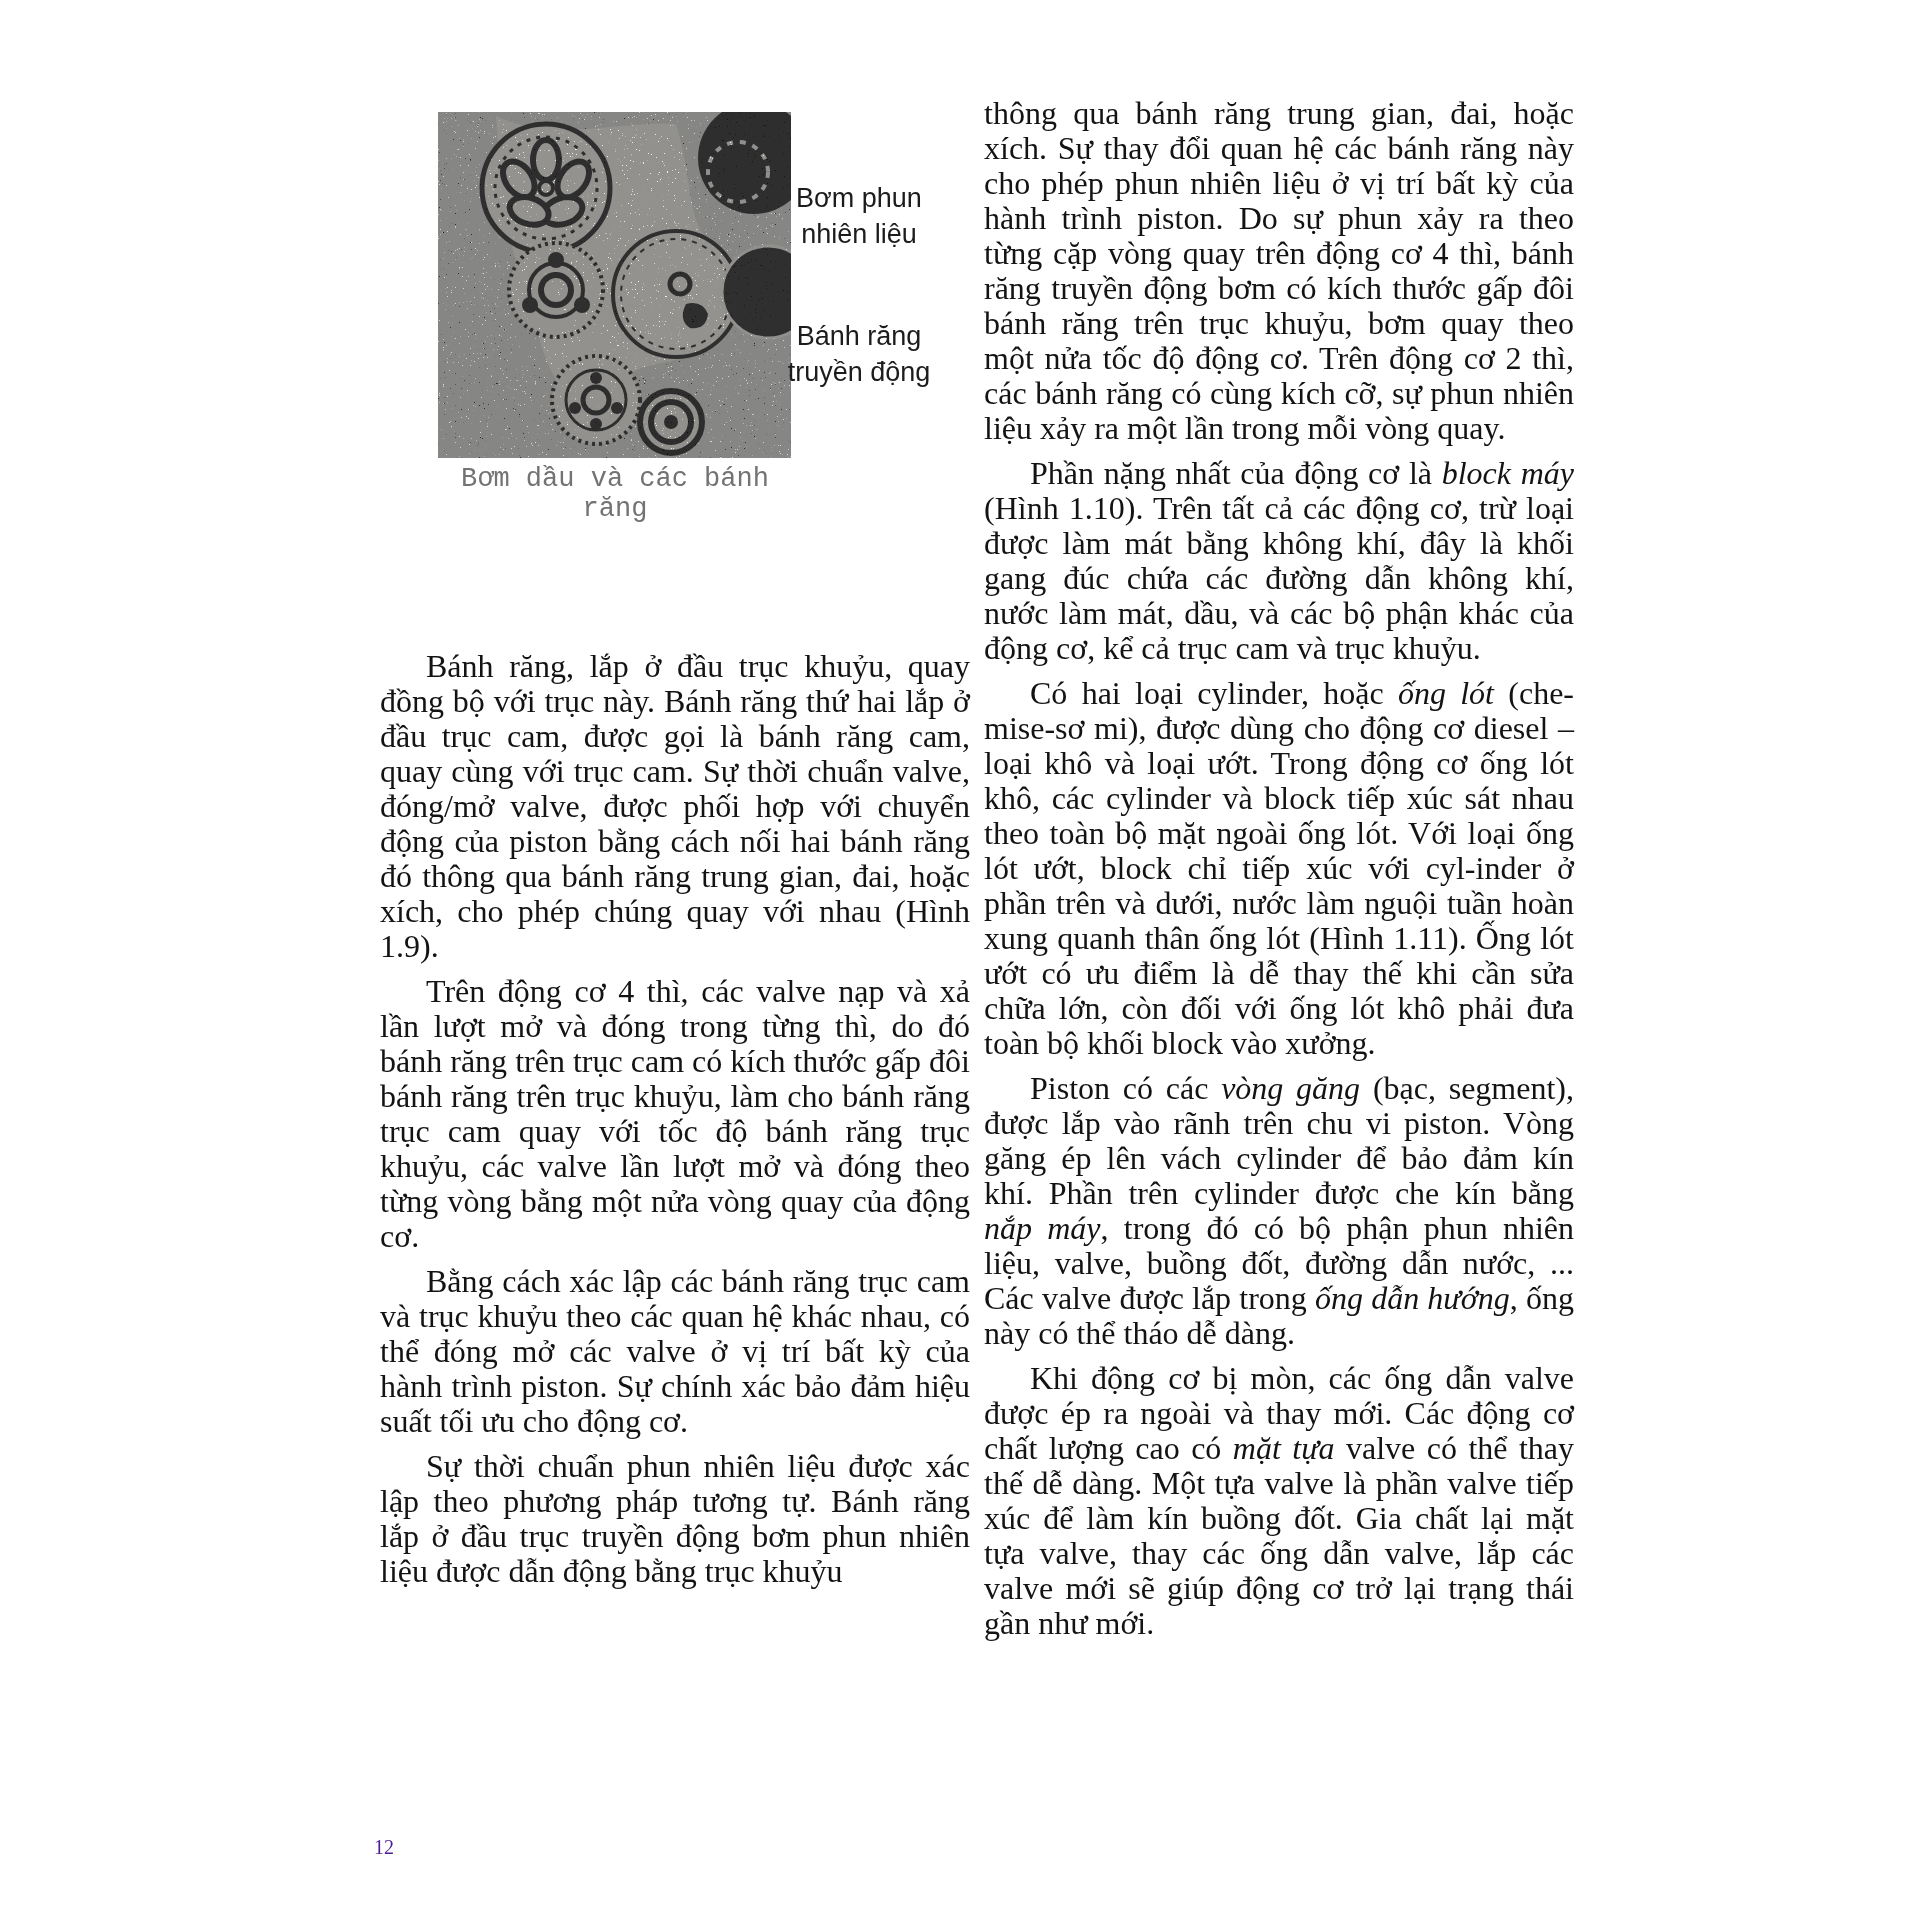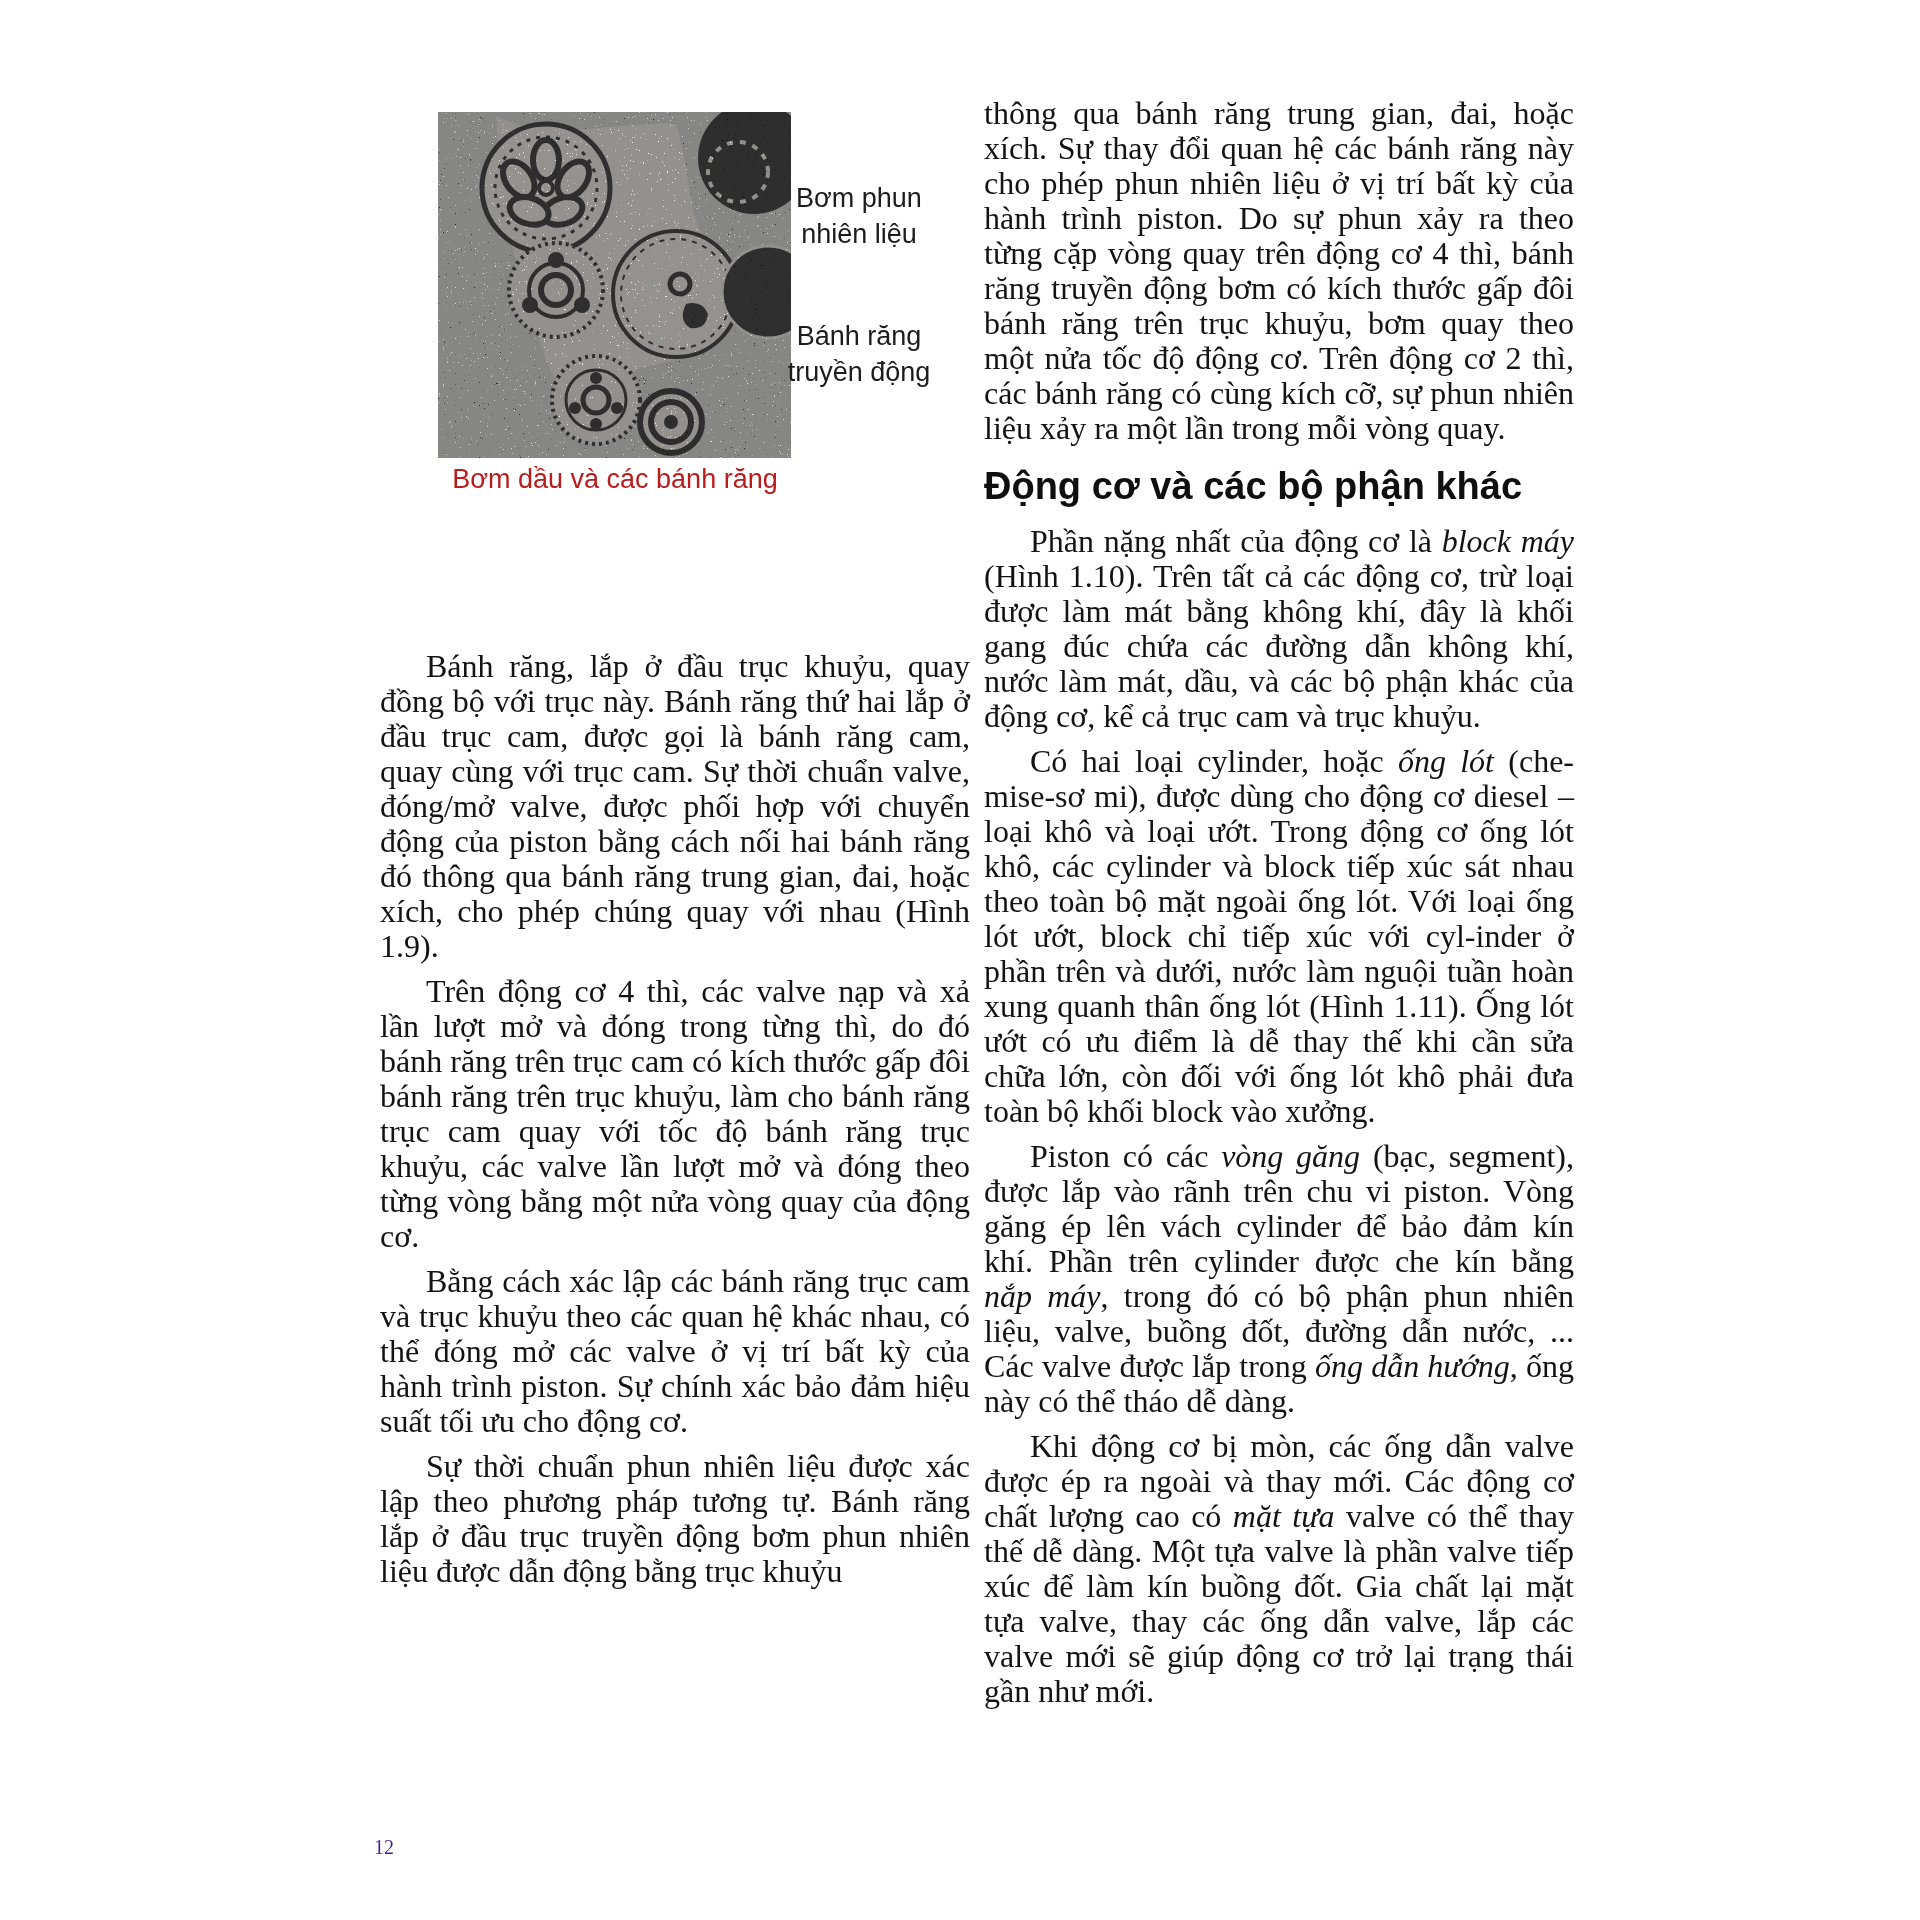--- a/index.html
+++ b/index.html
@@ -30,23 +30,23 @@
     font-size: 27px;
     line-height: 36px;
     color: #1c1c1c;
     text-align: center;
   }
   .callout-pump { left: 778px; top: 180px; width: 162px; }
   .callout-gear { left: 768px; top: 318px; width: 182px; }
   .photo-caption {
     position: absolute;
     left: 428px; top: 464px; width: 374px;
-    font-family: Liberation Sans, sans-serif;
+    font-family: Liberation Mono, monospace;
     font-size: 27px;
-    color: #b91c1c;
+    color: #737373;
     text-align: center;
   }
   .fig-caption {
     position: absolute;
     left: 330px; top: 505px; width: 620px;
     font-family: "Liberation Sans", sans-serif;
     font-size: 29px;
     font-style: italic;
     color: #121212;
     text-align: center;
@@ -165,21 +165,20 @@
 
   <div class="col col-left">
       <p class="para"><span>Bánh răng, lắp ở đầu trục khuỷu, quay đồng bộ với trục này. Bánh răng thứ hai lắp ở đầu trục cam, được gọi là bánh răng cam, quay cùng với trục cam. Sự thời chuẩn valve, đóng/mở valve, được phối hợp với chuyển động của piston bằng cách nối hai bánh răng đó thông qua bánh răng trung gian, đai, hoặc xích, cho phép chúng quay với nhau (Hình 1.9).</span></p>
       <p class="para"><span>Trên động cơ 4 thì, các valve nạp và xả lần lượt mở và đóng trong từng thì, do đó bánh răng trên trục cam có kích thước gấp đôi bánh răng trên trục khuỷu, làm cho bánh răng trục cam quay với tốc độ bánh răng trục khuỷu, các valve lần lượt mở và đóng theo từng vòng bằng một nửa vòng quay của động cơ.</span></p>
       <p class="para"><span>Bằng cách xác lập các bánh răng trục cam và trục khuỷu theo các quan hệ khác nhau, có thể đóng mở các valve ở vị trí bất kỳ của hành trình piston. Sự chính xác bảo đảm hiệu suất tối ưu cho động cơ.</span></p>
       <p class="para"><span>Sự thời chuẩn phun nhiên liệu được xác lập theo phương pháp tương tự. Bánh răng lắp ở đầu trục truyền động bơm phun nhiên liệu được dẫn động bằng trục khuỷu</span></p>
     </div>
 
   <div class="col col-right">
       <p class="para no-indent"><span>thông qua bánh răng trung gian, đai, hoặc xích. Sự thay đổi quan hệ các bánh răng này cho phép phun nhiên liệu ở vị trí bất kỳ của hành trình piston. Do sự phun xảy ra theo từng cặp vòng quay trên động cơ 4 thì, bánh răng truyền động bơm có kích thước gấp đôi bánh răng trên trục khuỷu, bơm quay theo một nửa tốc độ động cơ. Trên động cơ 2 thì, các bánh răng có cùng kích cỡ, sự phun nhiên liệu xảy ra một lần trong mỗi vòng quay.</span></p>
-      <h2 class="section-heading">Động cơ và các bộ phận khác</h2>
       <p class="para"><span>Phần nặng nhất của động cơ là </span><span class="it">block máy</span><span> (Hình 1.10). Trên tất cả các động cơ, trừ loại được làm mát bằng không khí, đây là khối gang đúc chứa các đường dẫn không khí, nước làm mát, dầu, và các bộ phận khác của động cơ, kể cả trục cam và trục khuỷu.</span></p>
       <p class="para"><span>Có hai loại cylinder, hoặc </span><span class="it">ống lót</span><span> (che-mise-sơ mi), được dùng cho động cơ diesel – loại khô và loại ướt. Trong động cơ ống lót khô, các cylinder và block tiếp xúc sát nhau theo toàn bộ mặt ngoài ống lót. Với loại ống lót ướt, block chỉ tiếp xúc với cyl-inder ở phần trên và dưới, nước làm nguội tuần hoàn xung quanh thân ống lót (Hình 1.11). Ống lót ướt có ưu điểm là dễ thay thế khi cần sửa chữa lớn, còn đối với ống lót khô phải đưa toàn bộ khối block vào xưởng.</span></p>
       <p class="para"><span>Piston có các </span><span class="it">vòng găng</span><span> (bạc, segment), được lắp vào rãnh trên chu vi piston. Vòng găng ép lên vách cylinder để bảo đảm kín khí. Phần trên cylinder được che kín bằng </span><span class="it">nắp máy</span><span>, trong đó có bộ phận phun nhiên liệu, valve, buồng đốt, đường dẫn nước, ... Các valve được lắp trong </span><span class="it">ống dẫn hướng</span><span>, ống này có thể tháo dễ dàng.</span></p>
       <p class="para"><span>Khi động cơ bị mòn, các ống dẫn valve được ép ra ngoài và thay mới. Các động cơ chất lượng cao có </span><span class="it">mặt tựa</span><span> valve có thể thay thế dễ dàng. Một tựa valve là phần valve tiếp xúc để làm kín buồng đốt. Gia chất lại mặt tựa valve, thay các ống dẫn valve, lắp các valve mới sẽ giúp động cơ trở lại trạng thái gần như mới.</span></p>
     </div>
 
   <div class="page-number">12</div>
 </div>
 
 </body></html>

